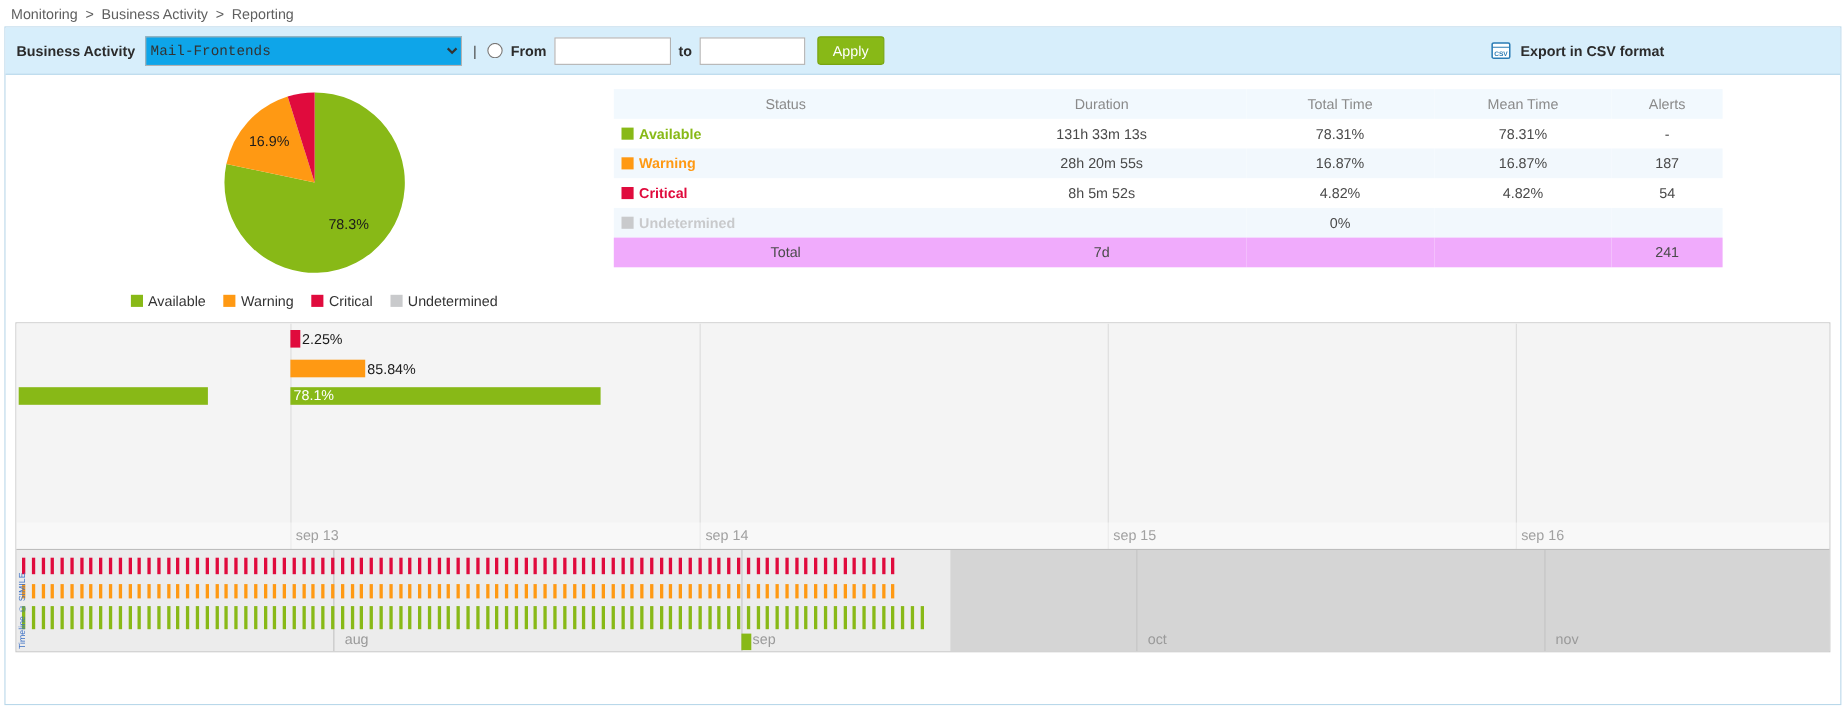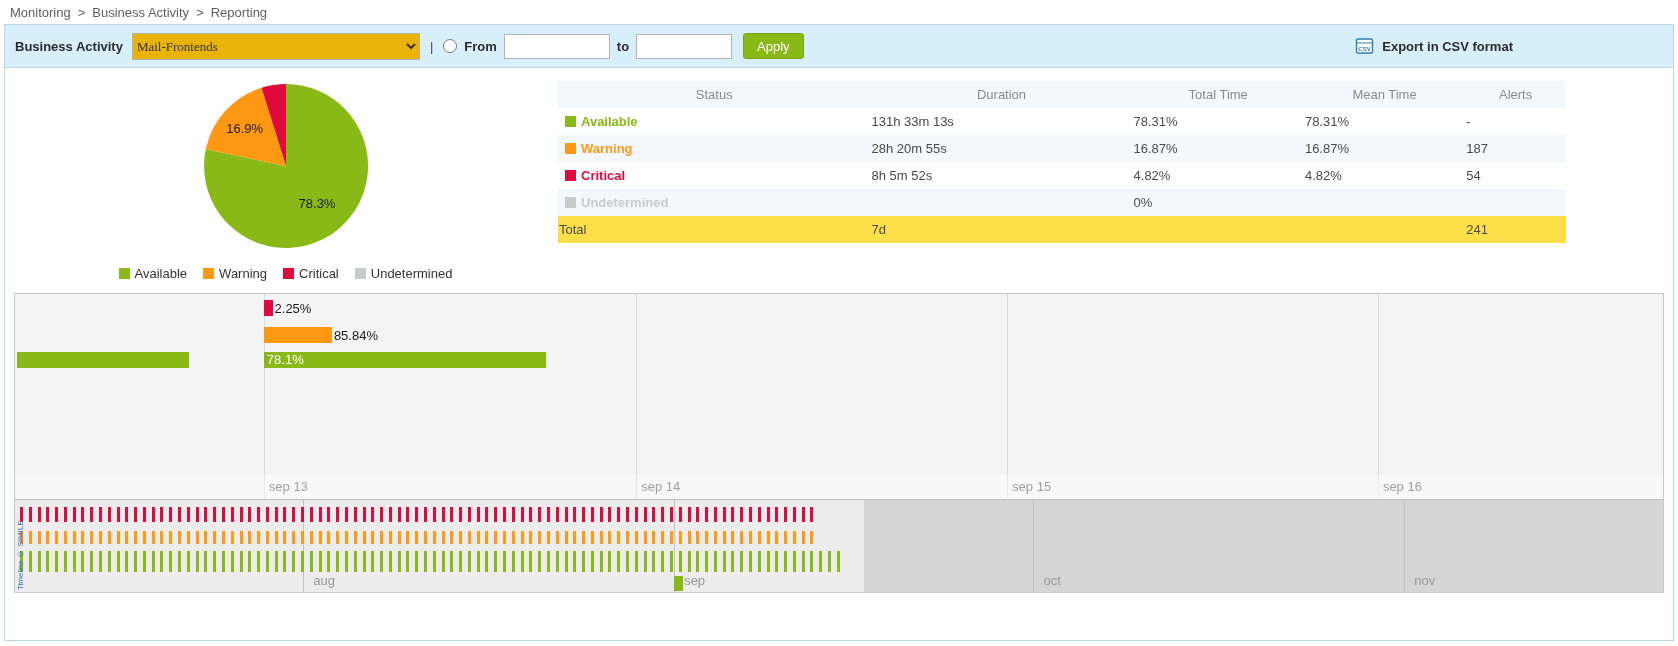--- a/index.html
+++ b/index.html
@@ -12,22 +12,22 @@
   
   .breadcrumb { padding:5px 10px 4px; color:#5f5f5f; }
   .breadcrumb a { color:#5f5f5f; text-decoration:none; cursor:pointer; }
   .breadcrumb .sep { margin:0 7px; }
   
   .frame { margin:0 4px; border:1px solid #b9d8ea; background:#fff; height:617px; }
   
   .toolbar { display:flex; align-items:center; gap:7px; padding:0 10px; height:43px;
              background:#d7eefb; border-bottom:1px solid #b9d8ea; }
   .lbl { font-weight:bold; color:#2b2b2b; white-space:nowrap; }
-  select { height:27px; border:1px solid #b2b2b2; background:#eab308; color:#333;
-           font-family:Liberation Serif, serif; font-size:13px; }
+  select { height:27px; border:1px solid #b2b2b2; background:#0ea5e9; color:#333;
+           font-family:Liberation Mono, monospace; font-size:13px; }
   .ba-select { width:288px; margin-left:2px; }
   .interval-grp { margin-left:128px; display:flex; align-items:center; gap:7px; }
   .int-select { width:112px; }
   .pipe { color:#444; margin:0 3px; }
   input[type=radio] { margin:0; width:14px; height:14px; }
   .date-input { width:106px; height:25px; border:1px solid #b2b2b2; padding:2px 5px;
                 font-family:"Liberation Sans",sans-serif; font-size:13px; }
   .date-input.to-input { width:96px; }
   .apply-btn { background:#88b917; color:#fff; border:1px solid #79a411; border-radius:3px;
                height:26px; padding:0 13px; font-family:"Liberation Sans",sans-serif;
@@ -41,26 +41,26 @@
   .pie-label { font-size:13px; fill:#1b1b1b; }
   .legend { display:flex; gap:16px; margin-top:15px; align-items:center; }
   .legend-item { display:flex; align-items:center; gap:5px; color:#333; }
   .chip { width:11px; height:11px; display:inline-block; flex:none; }
   
   .table-panel { width:1008px; }
   .panel-title { background:#d4edfb; padding:8px 12px; font-weight:bold; color:#19597f; }
   .panel-title .range { color:#74aa14; margin-left:5px; }
   table { width:100%; border-collapse:collapse; font-size:13px; }
   th { background:#f2f9fe; color:#8a8a8a; font-weight:normal; height:27px; text-align:center; }
-  td { height:27px; text-align:left; color:#4a4a4a; }
+  td { height:27px; text-align:center; color:#4a4a4a; }
   tbody tr.alt { background:#f2f8fd; }
   .status-cell { text-align:left; padding-left:7px; }
   .status-cell .chip { margin-right:5px; vertical-align:-1px; }
   .status-name { font-weight:bold; }
-  tfoot tr { background:#fde047; color:#47566b; }
+  tfoot tr { background:#f0abfc; color:#47566b; }
   
   .timeline { margin:4px 9px 0; border:1px solid #c9c9c9; }
   .tl-upper { position:relative; height:205px; background:#f4f4f4; overflow:hidden; }
   .tl-upper::after { content:''; position:absolute; left:0; right:0; bottom:0; height:24px;
                      background:rgba(255,255,255,0.4); z-index:1; pointer-events:none; }
   .vgrid { position:absolute; top:0; bottom:0; width:1px; background:#dcdcdc; z-index:0; }
   .day-label { position:absolute; bottom:5px; color:#a0a0a0; padding-left:5px; z-index:2; white-space:nowrap; }
   .tl-bar { position:absolute; height:16px; z-index:2; }
   .bar-label { font-size:13px; color:#1b1b1b; white-space:nowrap; }
   .bar-label.right { position:absolute; z-index:2; }

